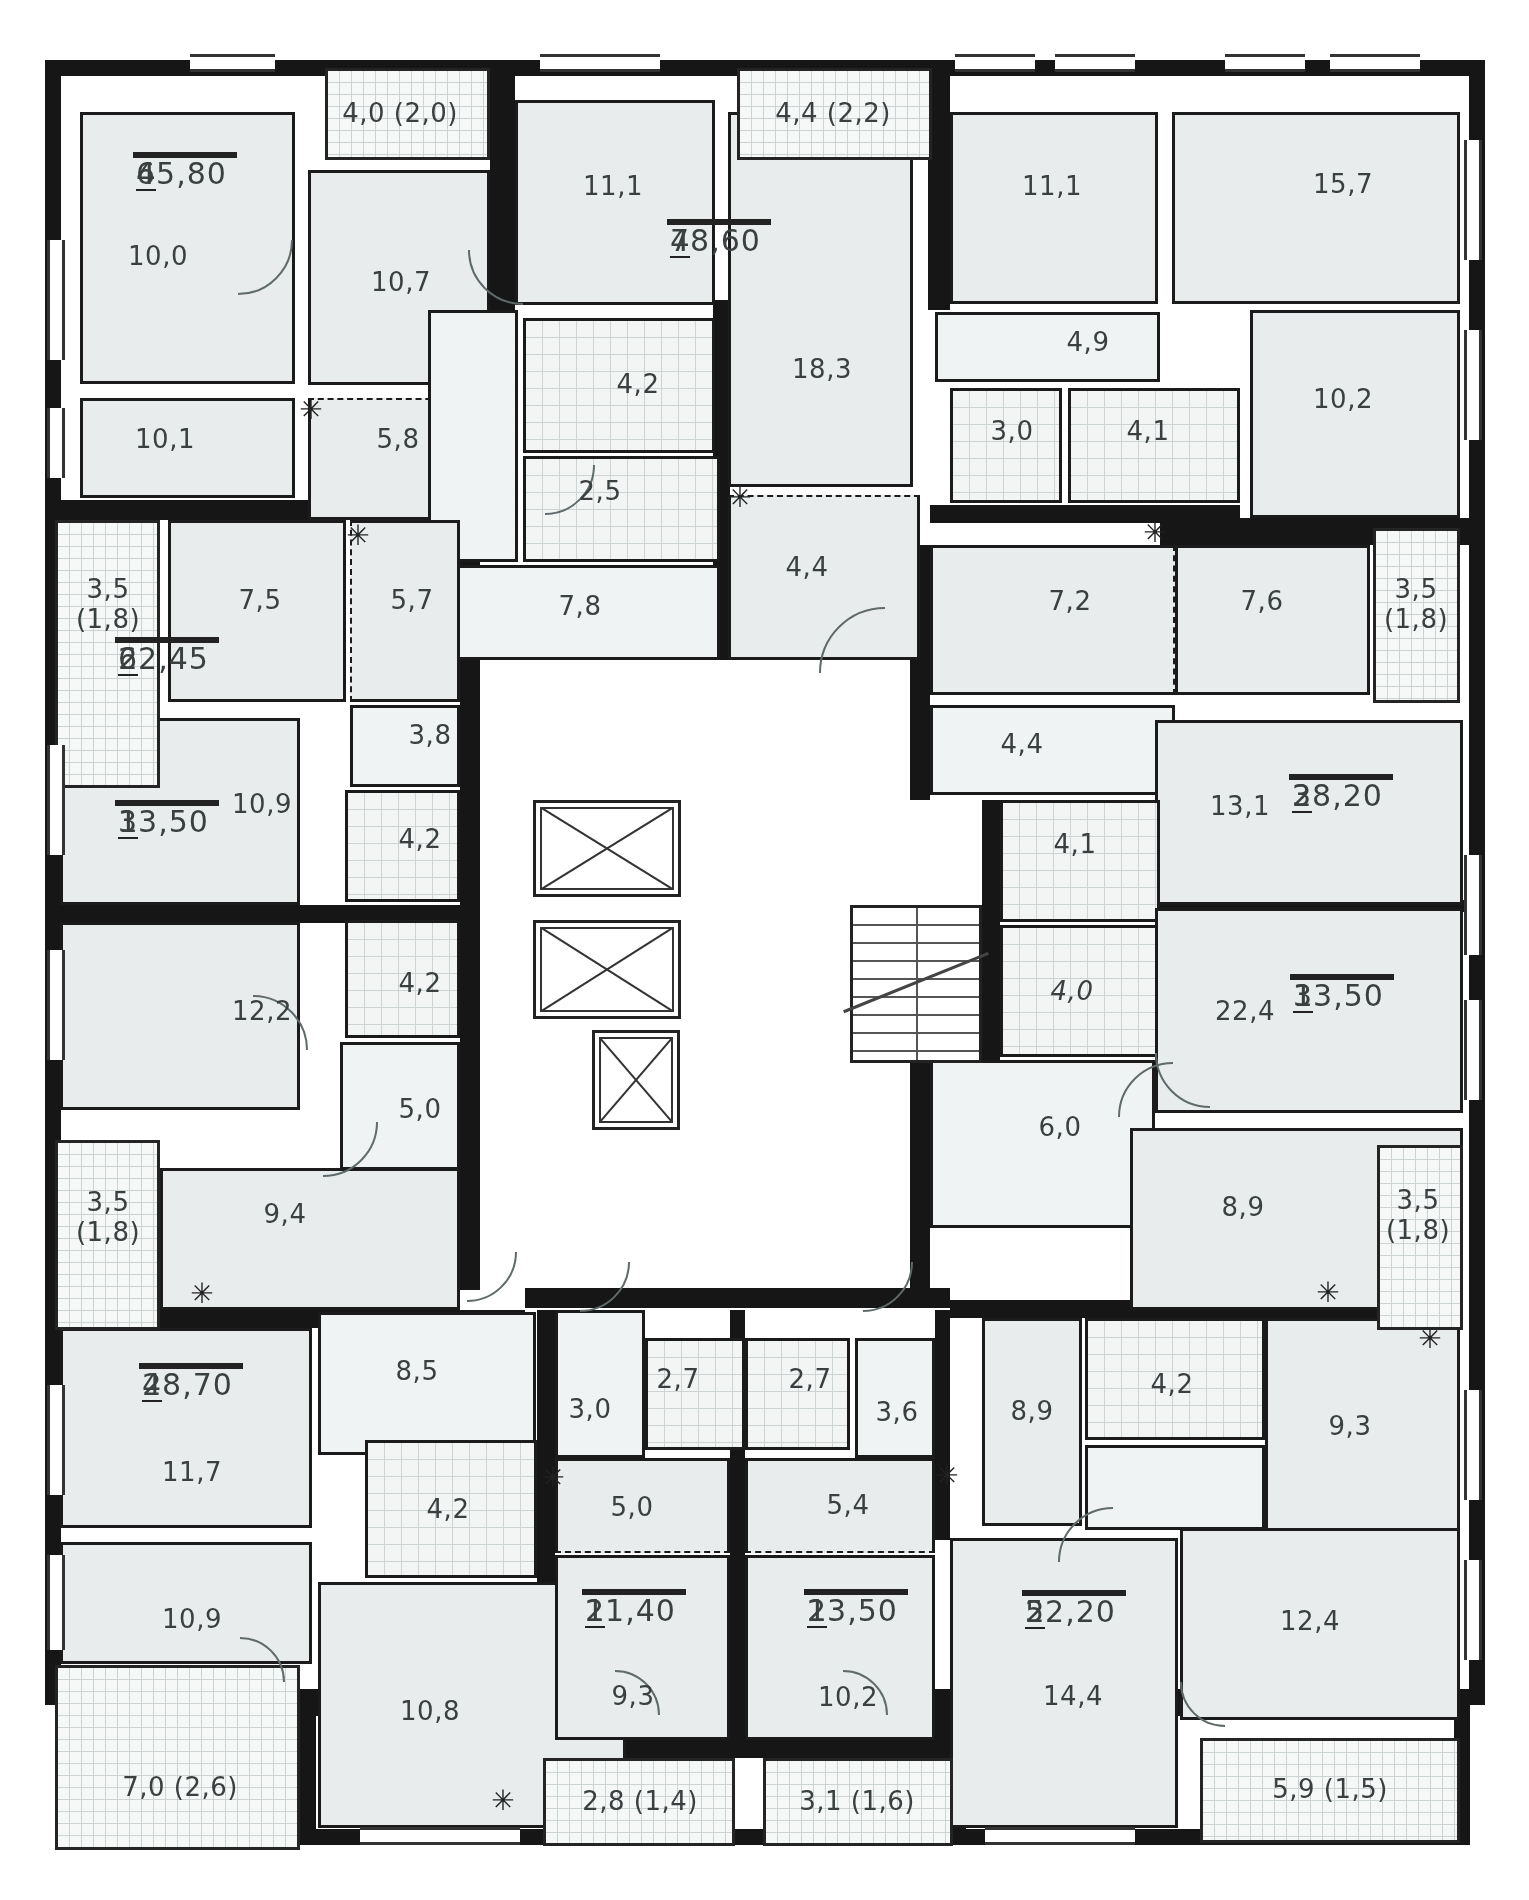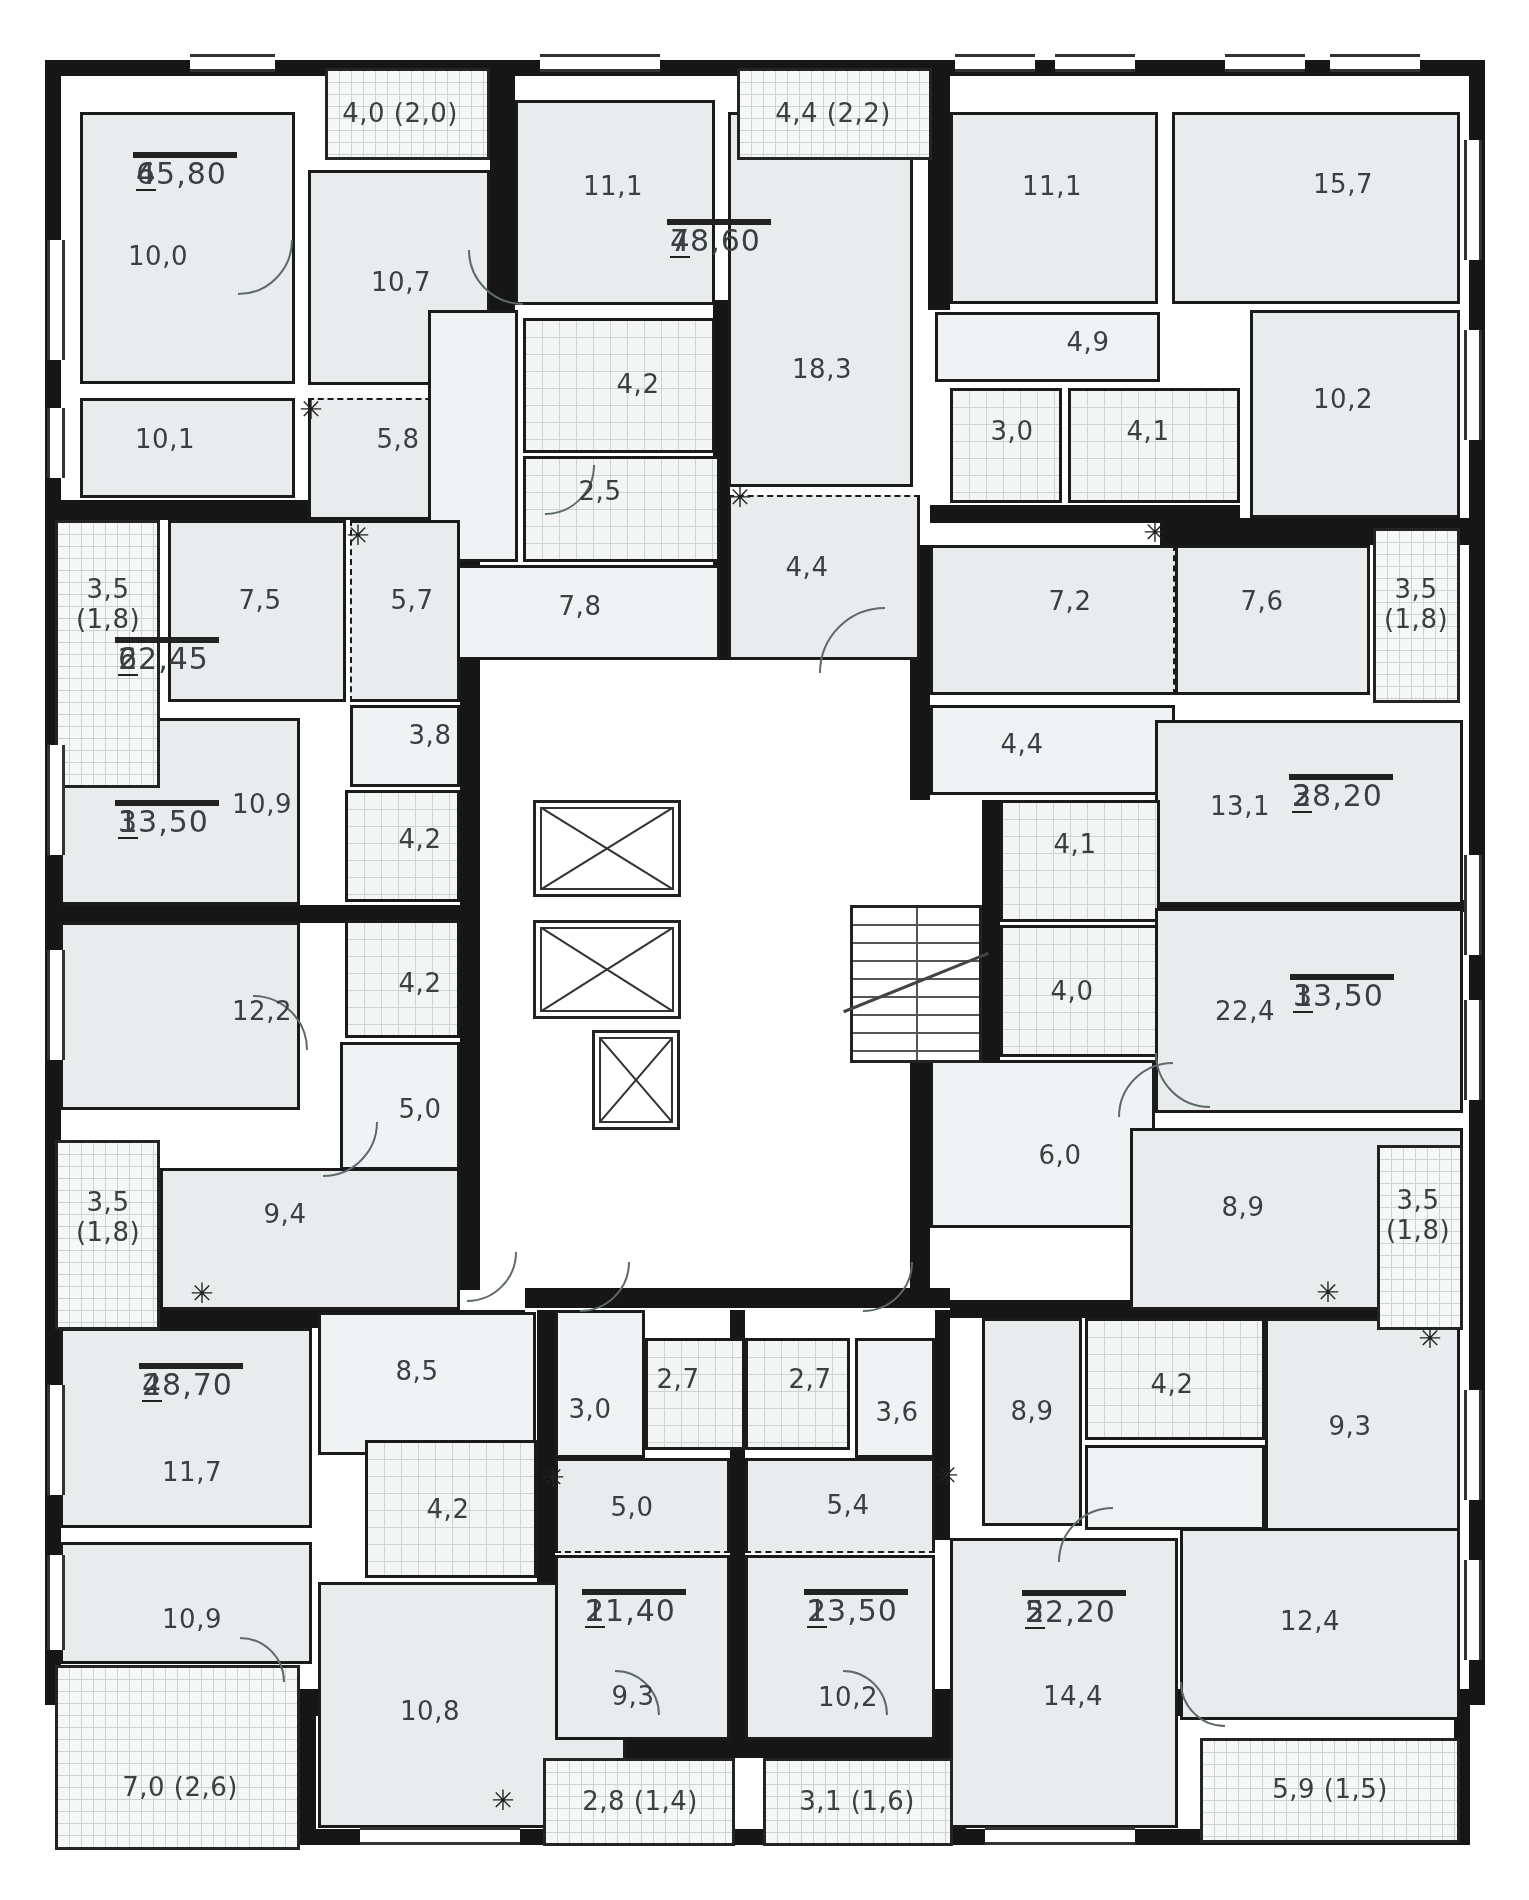--- a/index.html
+++ b/index.html
@@ -232,23 +232,23 @@
     <div class="lbl" style="left: 260px; top: 601px;">7,5</div>
     <div class="lbl" style="left: 412px; top: 601px;">5,7</div>
     <div class="lbl" style="left: 430px; top: 736px;">3,8</div>
     <div class="lbl" style="left: 262px; top: 805px;">10,9</div>
     <div class="lbl" style="left: 420px; top: 840px;">4,2</div>
     <div class="lbl" style="left: 1070px; top: 602px;">7,2</div>
     <div class="lbl" style="left: 1262px; top: 602px;">7,6</div>
     <div class="lbl" style="left: 1022px; top: 745px;">4,4</div>
     <div class="lbl" style="left: 1240px; top: 807px;">13,1</div>
     <div class="lbl" style="left: 1075px; top: 845px;">4,1</div>
-    <div class="lbl" style="left: 1072px; top: 992px;">4,0</div>
+    <div class="lbl" style="left: 1072px; top: 992px; font-style: italic;">4,0</div>
     <div class="lbl" style="left: 1245px; top: 1012px;">22,4</div>
-    <div class="lbl" style="left: 1060px; top: 1128px; margin-top: 28px;">6,0</div>
+    <div class="lbl" style="left: 1060px; top: 1128px;">6,0</div>
     <div class="lbl" style="left: 262px; top: 1012px;">12,2</div>
     <div class="lbl" style="left: 420px; top: 984px;">4,2</div>
     <div class="lbl" style="left: 420px; top: 1110px;">5,0</div>
     <div class="lbl" style="left: 285px; top: 1215px;">9,4</div>
     <div class="lbl" style="left: 1243px; top: 1208px;">8,9</div>
     <div class="lbl" style="left: 192px; top: 1473px;">11,7</div>
     <div class="lbl" style="left: 417px; top: 1372px;">8,5</div>
     <div class="lbl" style="left: 448px; top: 1510px;">4,2</div>
     <div class="lbl" style="left: 192px; top: 1620px;">10,9</div>
     <div class="lbl" style="left: 430px; top: 1712px;">10,8</div>

